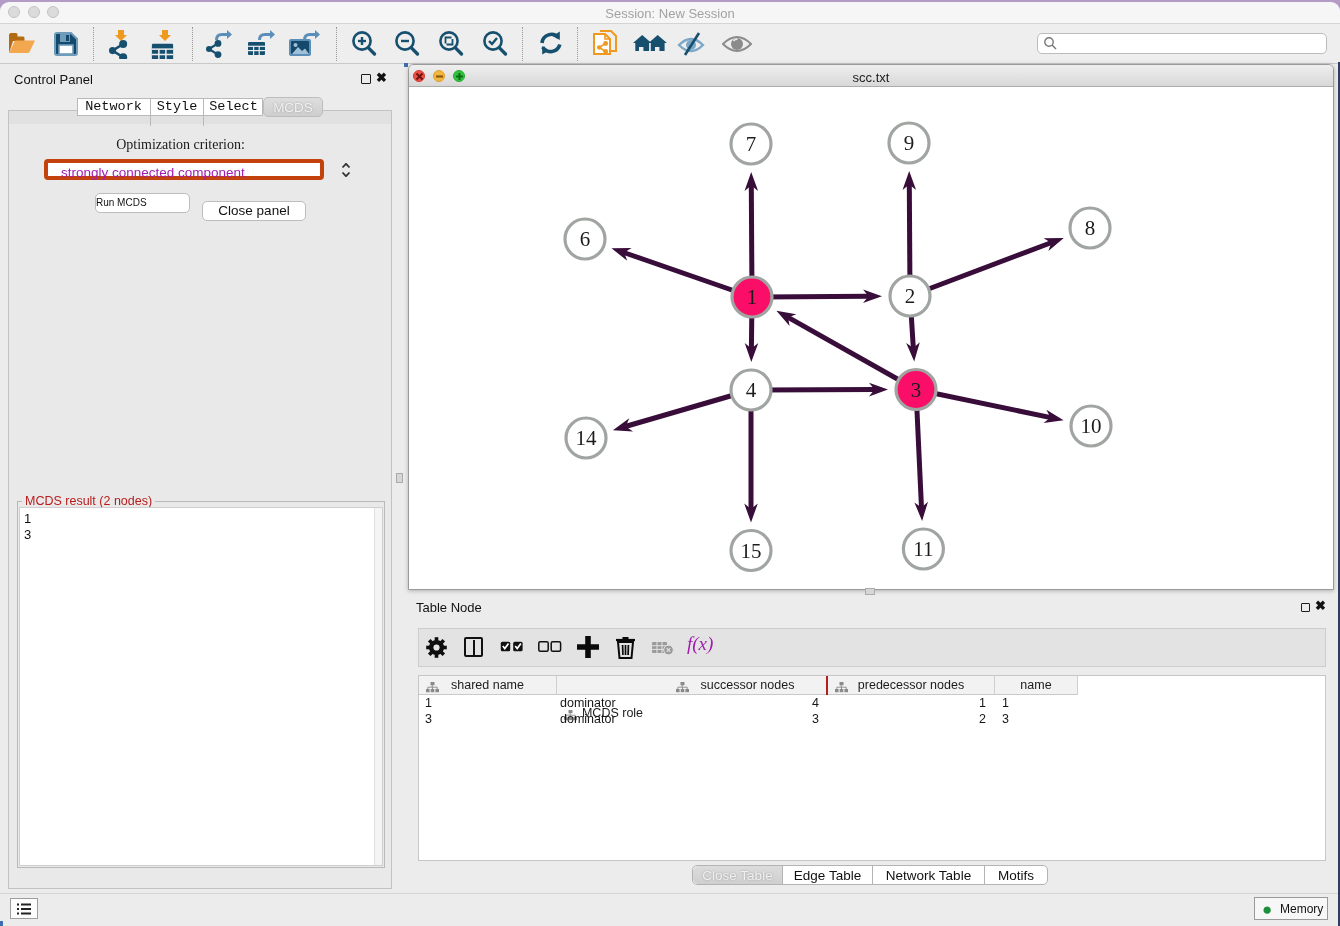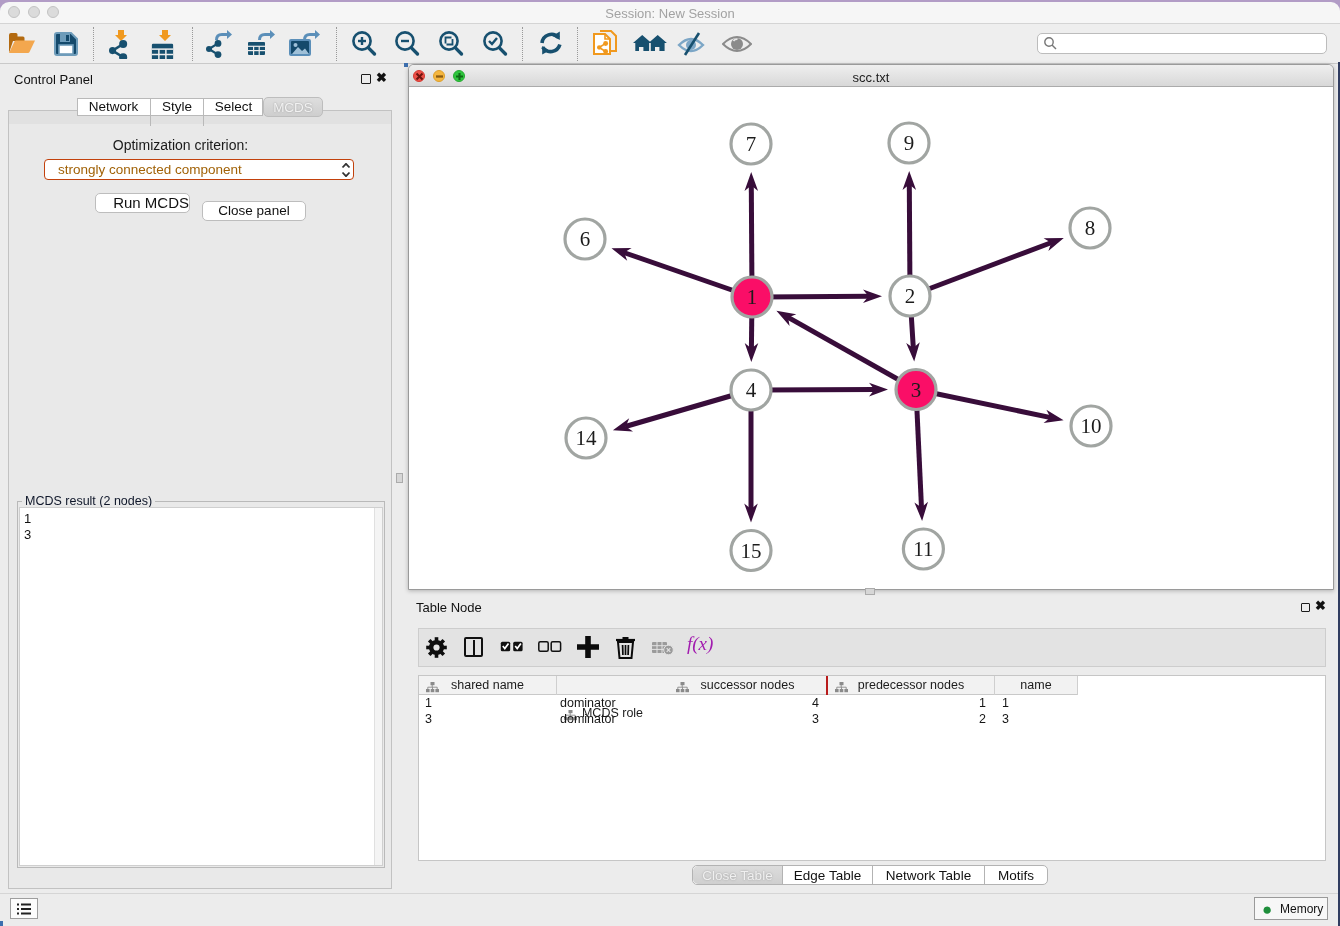--- a/index.html
+++ b/index.html
@@ -147,37 +147,37 @@
 <circle cx="6" cy="6" r="4.2" fill="none" stroke="#777" stroke-width="1.4"></circle>
     <line x1="9" y1="9" x2="13" y2="13" stroke="#777" stroke-width="1.4"></line>
   </svg>
 
 <div class="abs" style="left:14px;top:72px;font-size:13px;color:#111;">Control Panel</div>
 <div class="abs" style="left:361px;top:74px;width:10px;height:10px;border:1.8px solid #1c1c1c;border-radius:1px;"></div>
 <div class="abs" style="left:376px;top:70px;font-size:13px;font-weight:bold;color:#111;">✖</div>
 <div class="abs" style="left:8px;top:110px;width:384px;height:779px;background:#e9e9e9;border:1px solid #c2c2c2;"></div>
 <div class="abs" style="left:9px;top:111px;width:382px;height:13px;background:#e1e1e1;"></div>
 <div class="abs" style="left:77px;top:98px;width:186px;height:18px;background:#fff;border:1px solid #b9b9b9;"></div>
-<div class="abs" style="left:77px;top:98px;width:186px;height:28px;display:flex;font-size:13.5px;color:#111;">
+<div class="abs" style="left:77px;top:98px;width:186px;height:28px;display:flex;font-size:13.5px;color:#111;font-family:Liberation Mono, monospace;">
  <div style="width:74px;text-align:center;line-height:17px;border-right:1px solid #b9b9b9;">Network</div>
  <div style="width:53px;text-align:center;line-height:17px;border-right:1px solid #b9b9b9;">Style</div>
  <div style="width:59px;text-align:center;line-height:17px;">Select</div>
 </div>
 <div class="abs" style="left:263px;top:97px;width:60px;height:20px;background:linear-gradient(#dedede,#cecece);border:1px solid #bdbdbd;border-radius:5px;font-size:13.5px;color:#f2f2f2;text-align:center;line-height:19px;text-shadow:0 0 2px #9a9a9a;">MCDS</div>
-<div class="abs" style="left:8px;top:137px;width:345px;text-align:center;font-size:14px;color:#1a1a1a;">Optimization criterion:</div>
-<div class="abs" style="left:44px;top:159px;width:310px;height:21px;background:#fff;border:1px solid #c2410c;border-radius:4px;font-size:13.5px;color:#a16207;line-height:19px;padding-left:13px;">strongly connected component</div>
+<div class="abs" style="left:8px;top:137px;width:345px;text-align:center;font-size:14px;color:#1a1a1a;font-family:Liberation Serif, serif;">Optimization criterion:</div>
+<div class="abs" style="left:44px;top:159px;width:280px;height:21px;background:#fff;border:4px solid #c2410c;border-radius:4px;font-size:13.5px;color:#a21caf;line-height:19px;padding-left:13px;">strongly connected component</div>
 <svg class="ic" style="left:341px;top:163px;" width="10" height="14" viewBox="0 0 10 14">
 <path d="M1.5 4.5 L5 0.8 L8.5 4.5" fill="none" stroke="#333" stroke-width="1.8"></path>
     <path d="M1.5 9.5 L5 13.2 L8.5 9.5" fill="none" stroke="#333" stroke-width="1.8"></path>
   </svg>
-<div class="abs" style="left:95px;top:193px;width:95px;height:20px;background:#fff;border:1px solid #bdbdbd;border-radius:5px;font-size:15px;color:#111;text-align:right;line-height:18px;">Run MCDS</div>
+<div class="abs" style="left:95px;top:193px;width:95px;height:20px;background:#fff;border:1px solid #bdbdbd;border-radius:5px;font-size:10px;color:#111;text-align:left;line-height:18px;">Run MCDS</div>
 <div class="abs" style="left:202px;top:201px;width:104px;height:20px;background:#fff;border:1px solid #bdbdbd;border-radius:5px;font-size:13.5px;color:#111;text-align:center;line-height:18px;">Close panel</div>
 
 <div class="abs" style="left:17px;top:501px;width:368px;height:367px;border:1px solid #b9b9b9;"></div>
-<div class="abs" style="left:22px;top:494px;background:#e9e9e9;padding:0 3px;font-size:12.5px;color:#0f172a;">MCDS result (2 nodes)</div>
+<div class="abs" style="left:22px;top:494px;background:#e9e9e9;padding:0 3px;font-size:12.5px;color:#b91c1c;">MCDS result (2 nodes)</div>
 <div class="abs" style="left:19px;top:507px;width:364px;height:359px;background:#fff;border:1px solid #cfcfcf;"></div>
 <div class="abs" style="left:374px;top:508px;width:8px;height:357px;background:#f4f4f4;border-left:1px solid #e0e0e0;"></div>
 <div class="abs" style="left:24px;top:511px;font-size:13px;color:#111;line-height:16px;">1<br>3</div>
 
 <div class="abs" style="left:404px;top:63px;width:4px;height:4px;background:#3d6fae;"></div>
 <div class="abs" style="left:408px;top:64px;width:926px;height:526px;background:#fff;border:1px solid #9a9a9a;border-radius:6px 6px 0 0;box-shadow:0 1px 4px rgba(0,0,0,0.25);"></div>
 <div class="abs" style="left:409px;top:65px;width:924px;height:22px;background:linear-gradient(#efefef,#d8d8d8);border-bottom:1px solid #ababab;border-radius:5px 5px 0 0;"></div>
 <div class="tl" style="left:412.5px;top:70px;width:12px;height:12px;background:#ee5048;border:0.5px solid #d33b33;"></div>
 <div class="tl" style="left:432.5px;top:70px;width:12px;height:12px;background:#f5b63e;border:0.5px solid #dda02c;"></div>
 <div class="tl" style="left:452.5px;top:70px;width:12px;height:12px;background:#2ec53d;border:0.5px solid #27a933;"></div>

